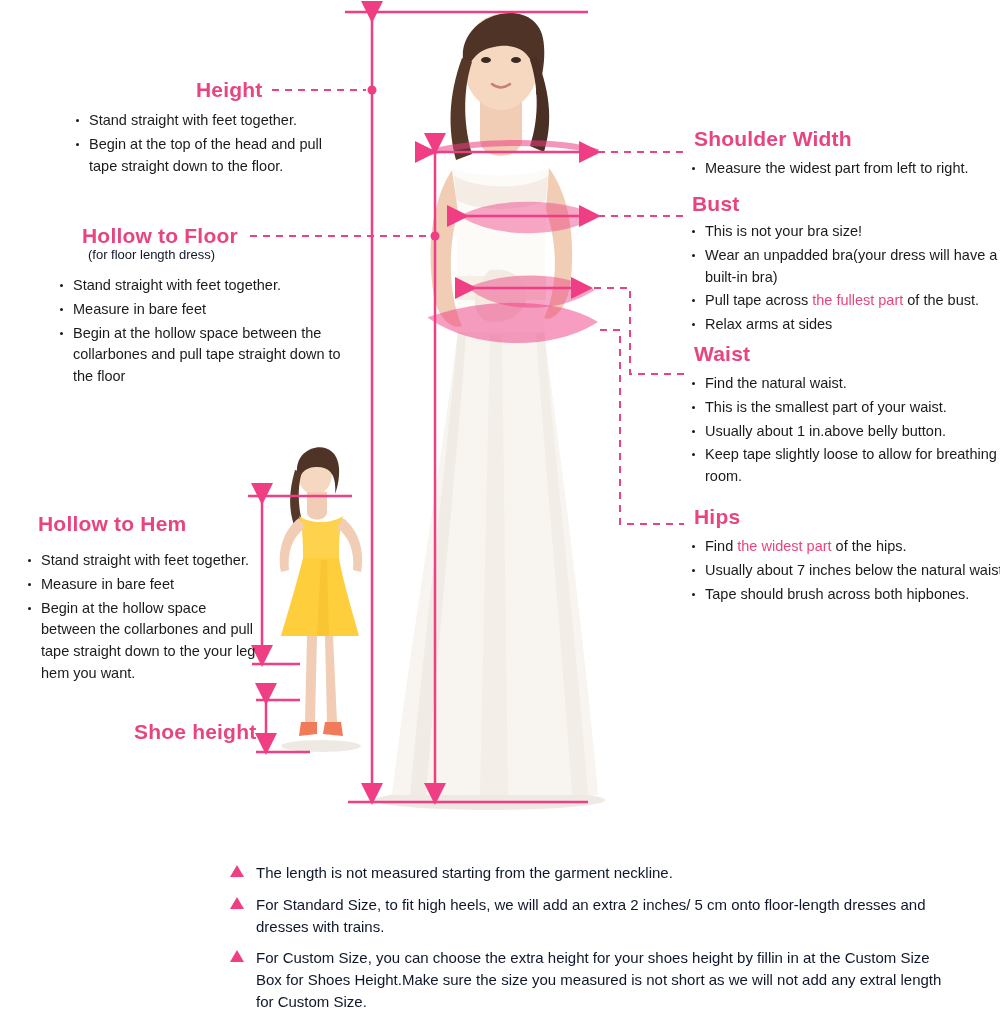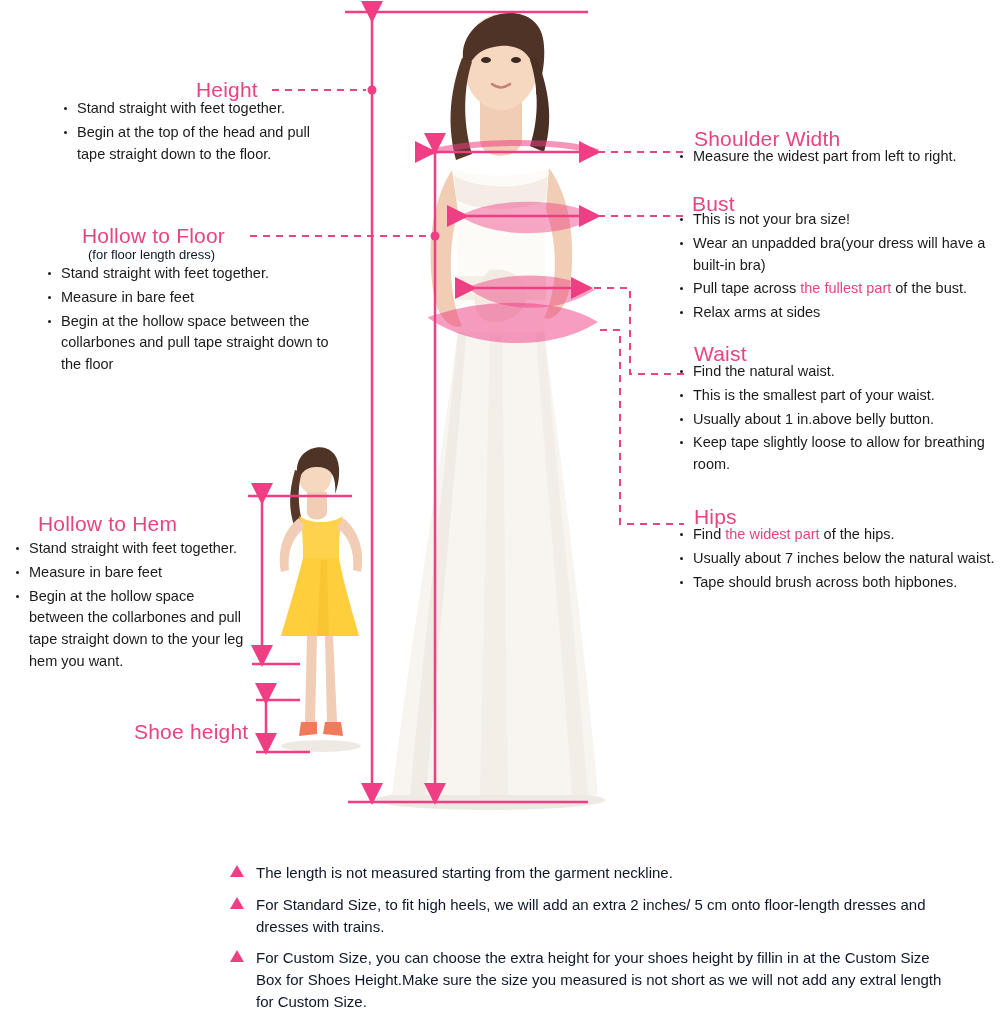--- a/index.html
+++ b/index.html
@@ -16,35 +16,35 @@
     width: 1000px;
     height: 1024px;
     overflow: hidden;
     background: #ffffff;
   }
   .abs { position: absolute; }
 
   
   .heading {
     color: #e8447f;
-    font-weight: normal;
+    font-weight: bold;
     font-size: 21px;
     letter-spacing: 0.2px;
     white-space: nowrap;
   }
   .subheading {
     color: #0f172a;
     font-size: 13px;
     white-space: nowrap;
   }
 
   
   .bullets {
     list-style: none;
-    margin: 0;
+    margin: 12px;
     padding: 0;
     color: #1b1b1b;
     font-size: 14.5px;
     line-height: 1.5;
   }
   .bullets li {
     position: relative;
     padding-left: 15px;
     margin-bottom: 2px;
   }

